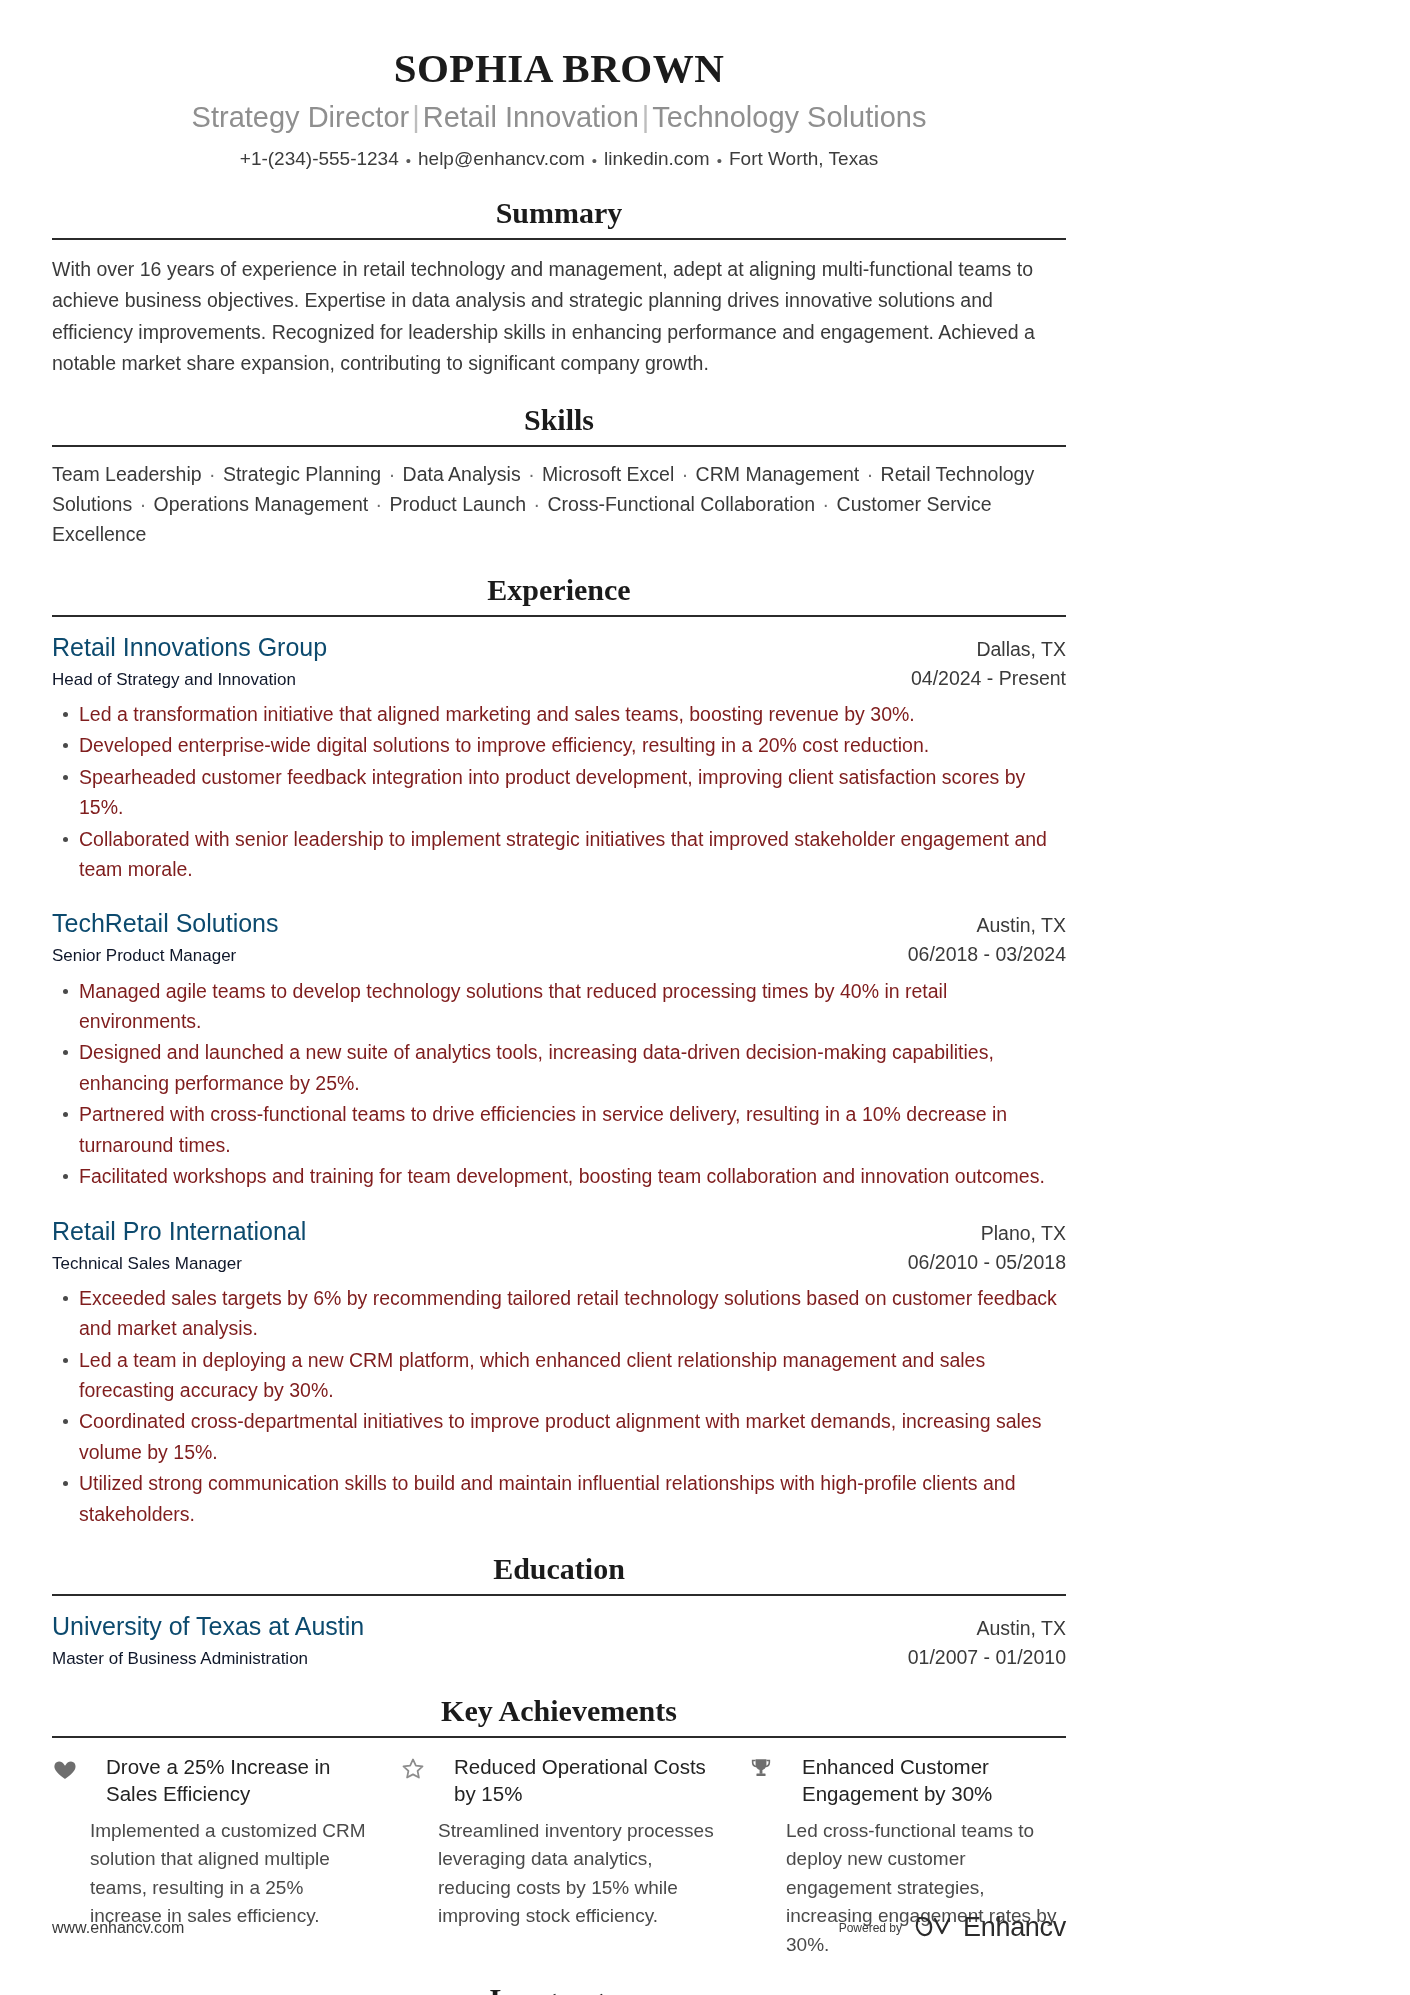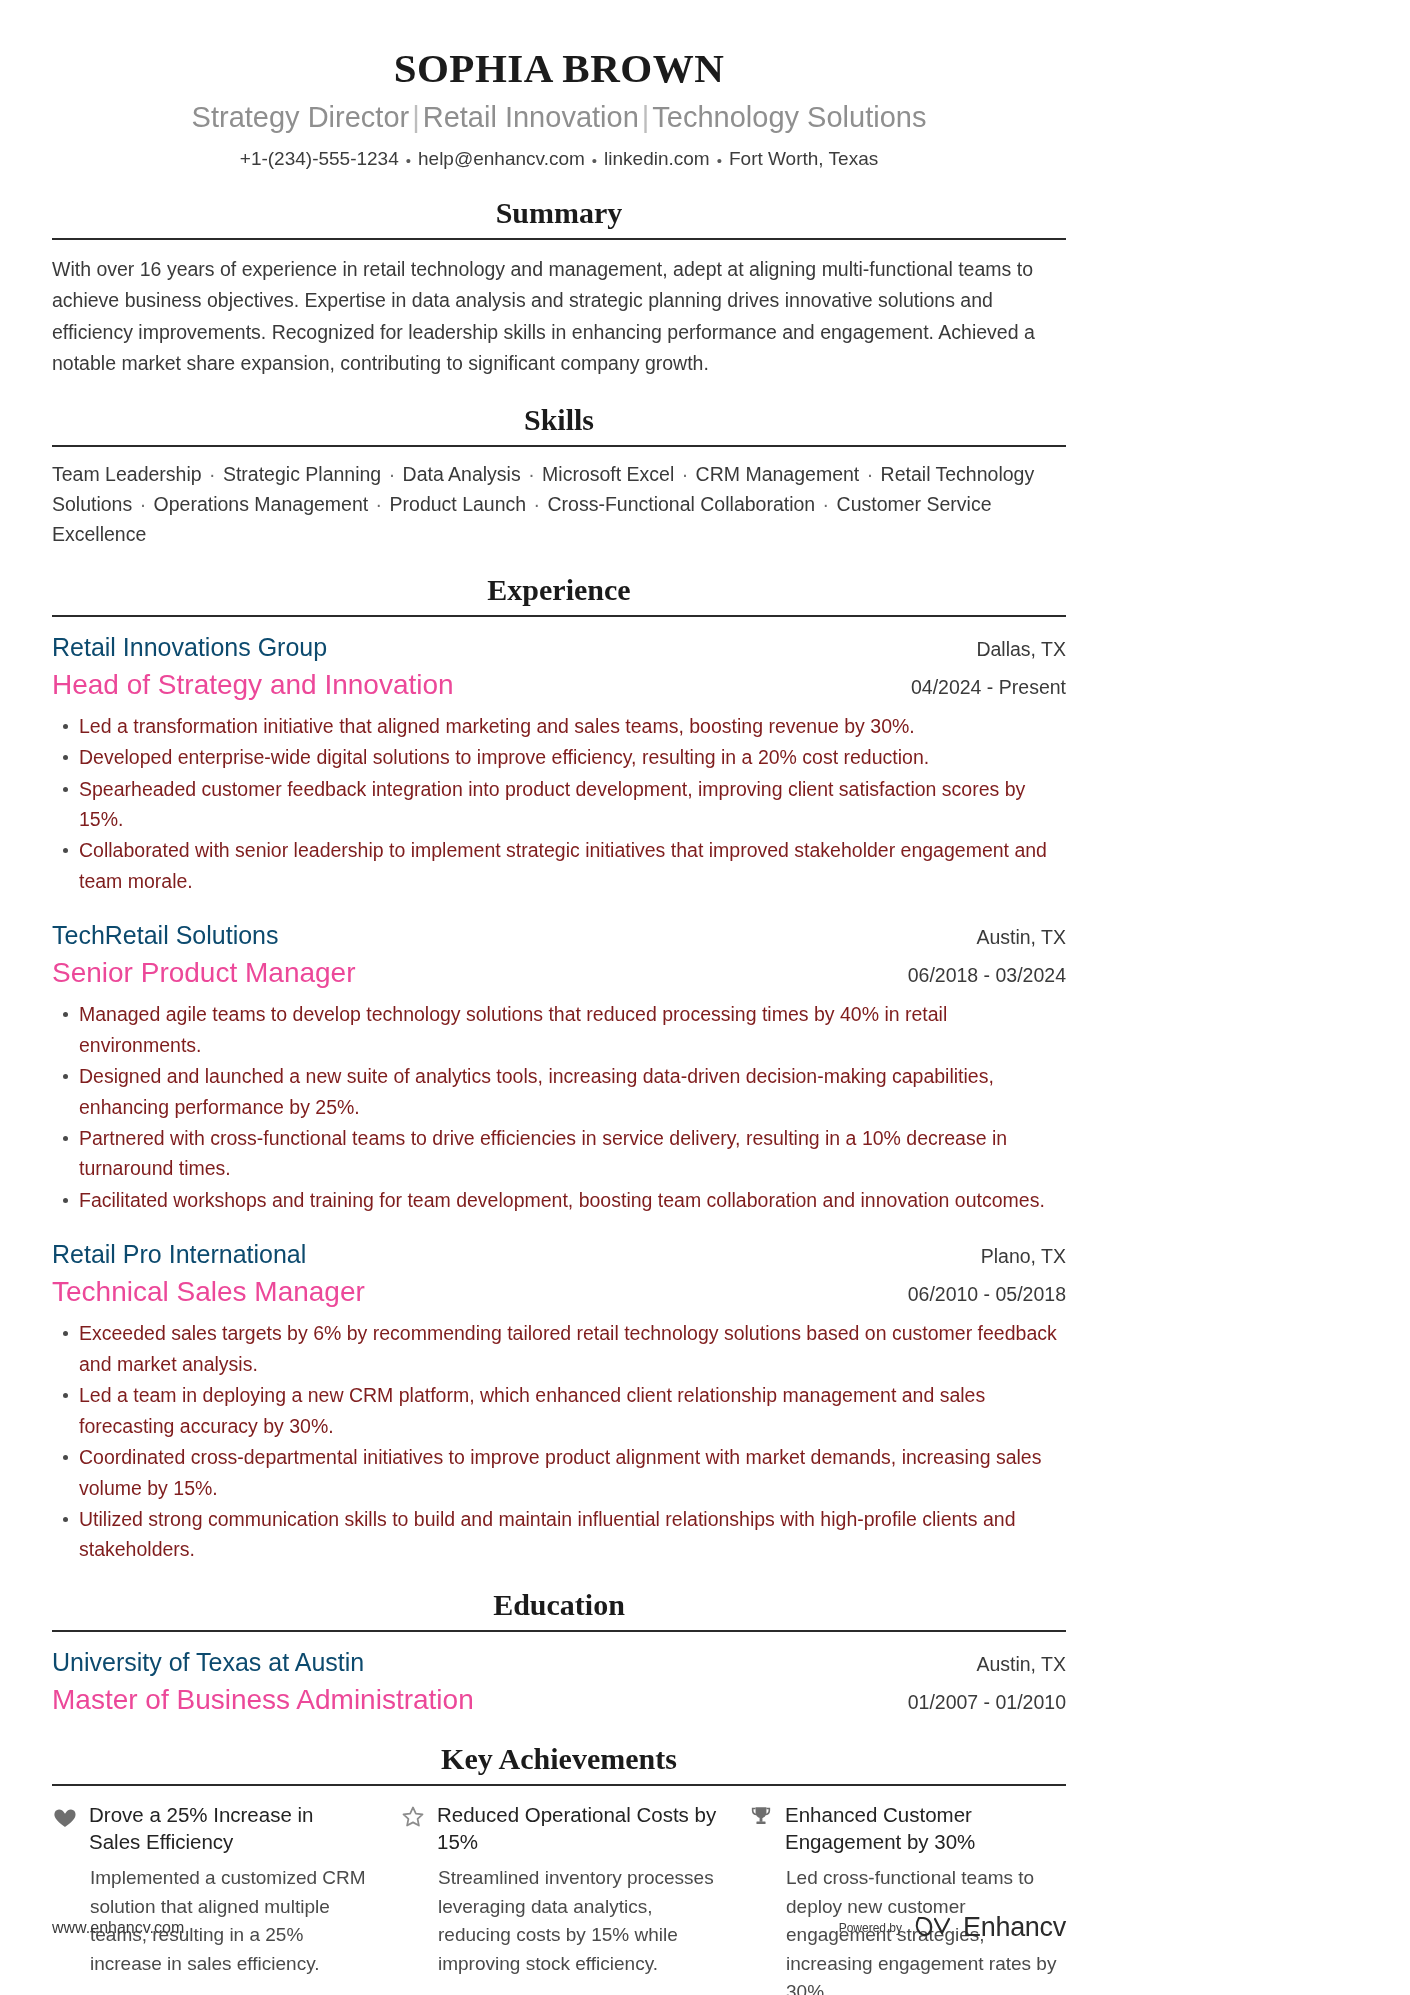--- a/index.html
+++ b/index.html
@@ -113,22 +113,22 @@
     font-weight: 400;
     line-height: 1.28;
   }
   .loc {
     font-size: 19.5px;
     color: #3a3a3a;
     white-space: nowrap;
     line-height: 1.28;
   }
   .role {
-    font-size: 28px;
-    color: #ec4899;
+    font-size: 17px;
+    color: #0f172a;
     line-height: 1.4;
   }
   .dates {
     font-size: 19.5px;
     color: #3a3a3a;
     white-space: nowrap;
     line-height: 1.4;
   }
   .entry-row.second { margin-top: 2px; }
 
@@ -160,21 +160,21 @@
     display: flex;
     gap: 30px;
     padding-top: 16px;
   }
   .achv {
     flex: 1 1 0;
     min-width: 0;
   }
   .achv-head {
     display: flex;
-    gap: 11px;
+    gap: 28px;
     align-items: flex-start;
   }
   .achv-icon {
     flex: 0 0 auto;
     width: 26px;
     height: 26px;
     display: flex;
     align-items: center;
     justify-content: center;
     margin-top: 2px;

